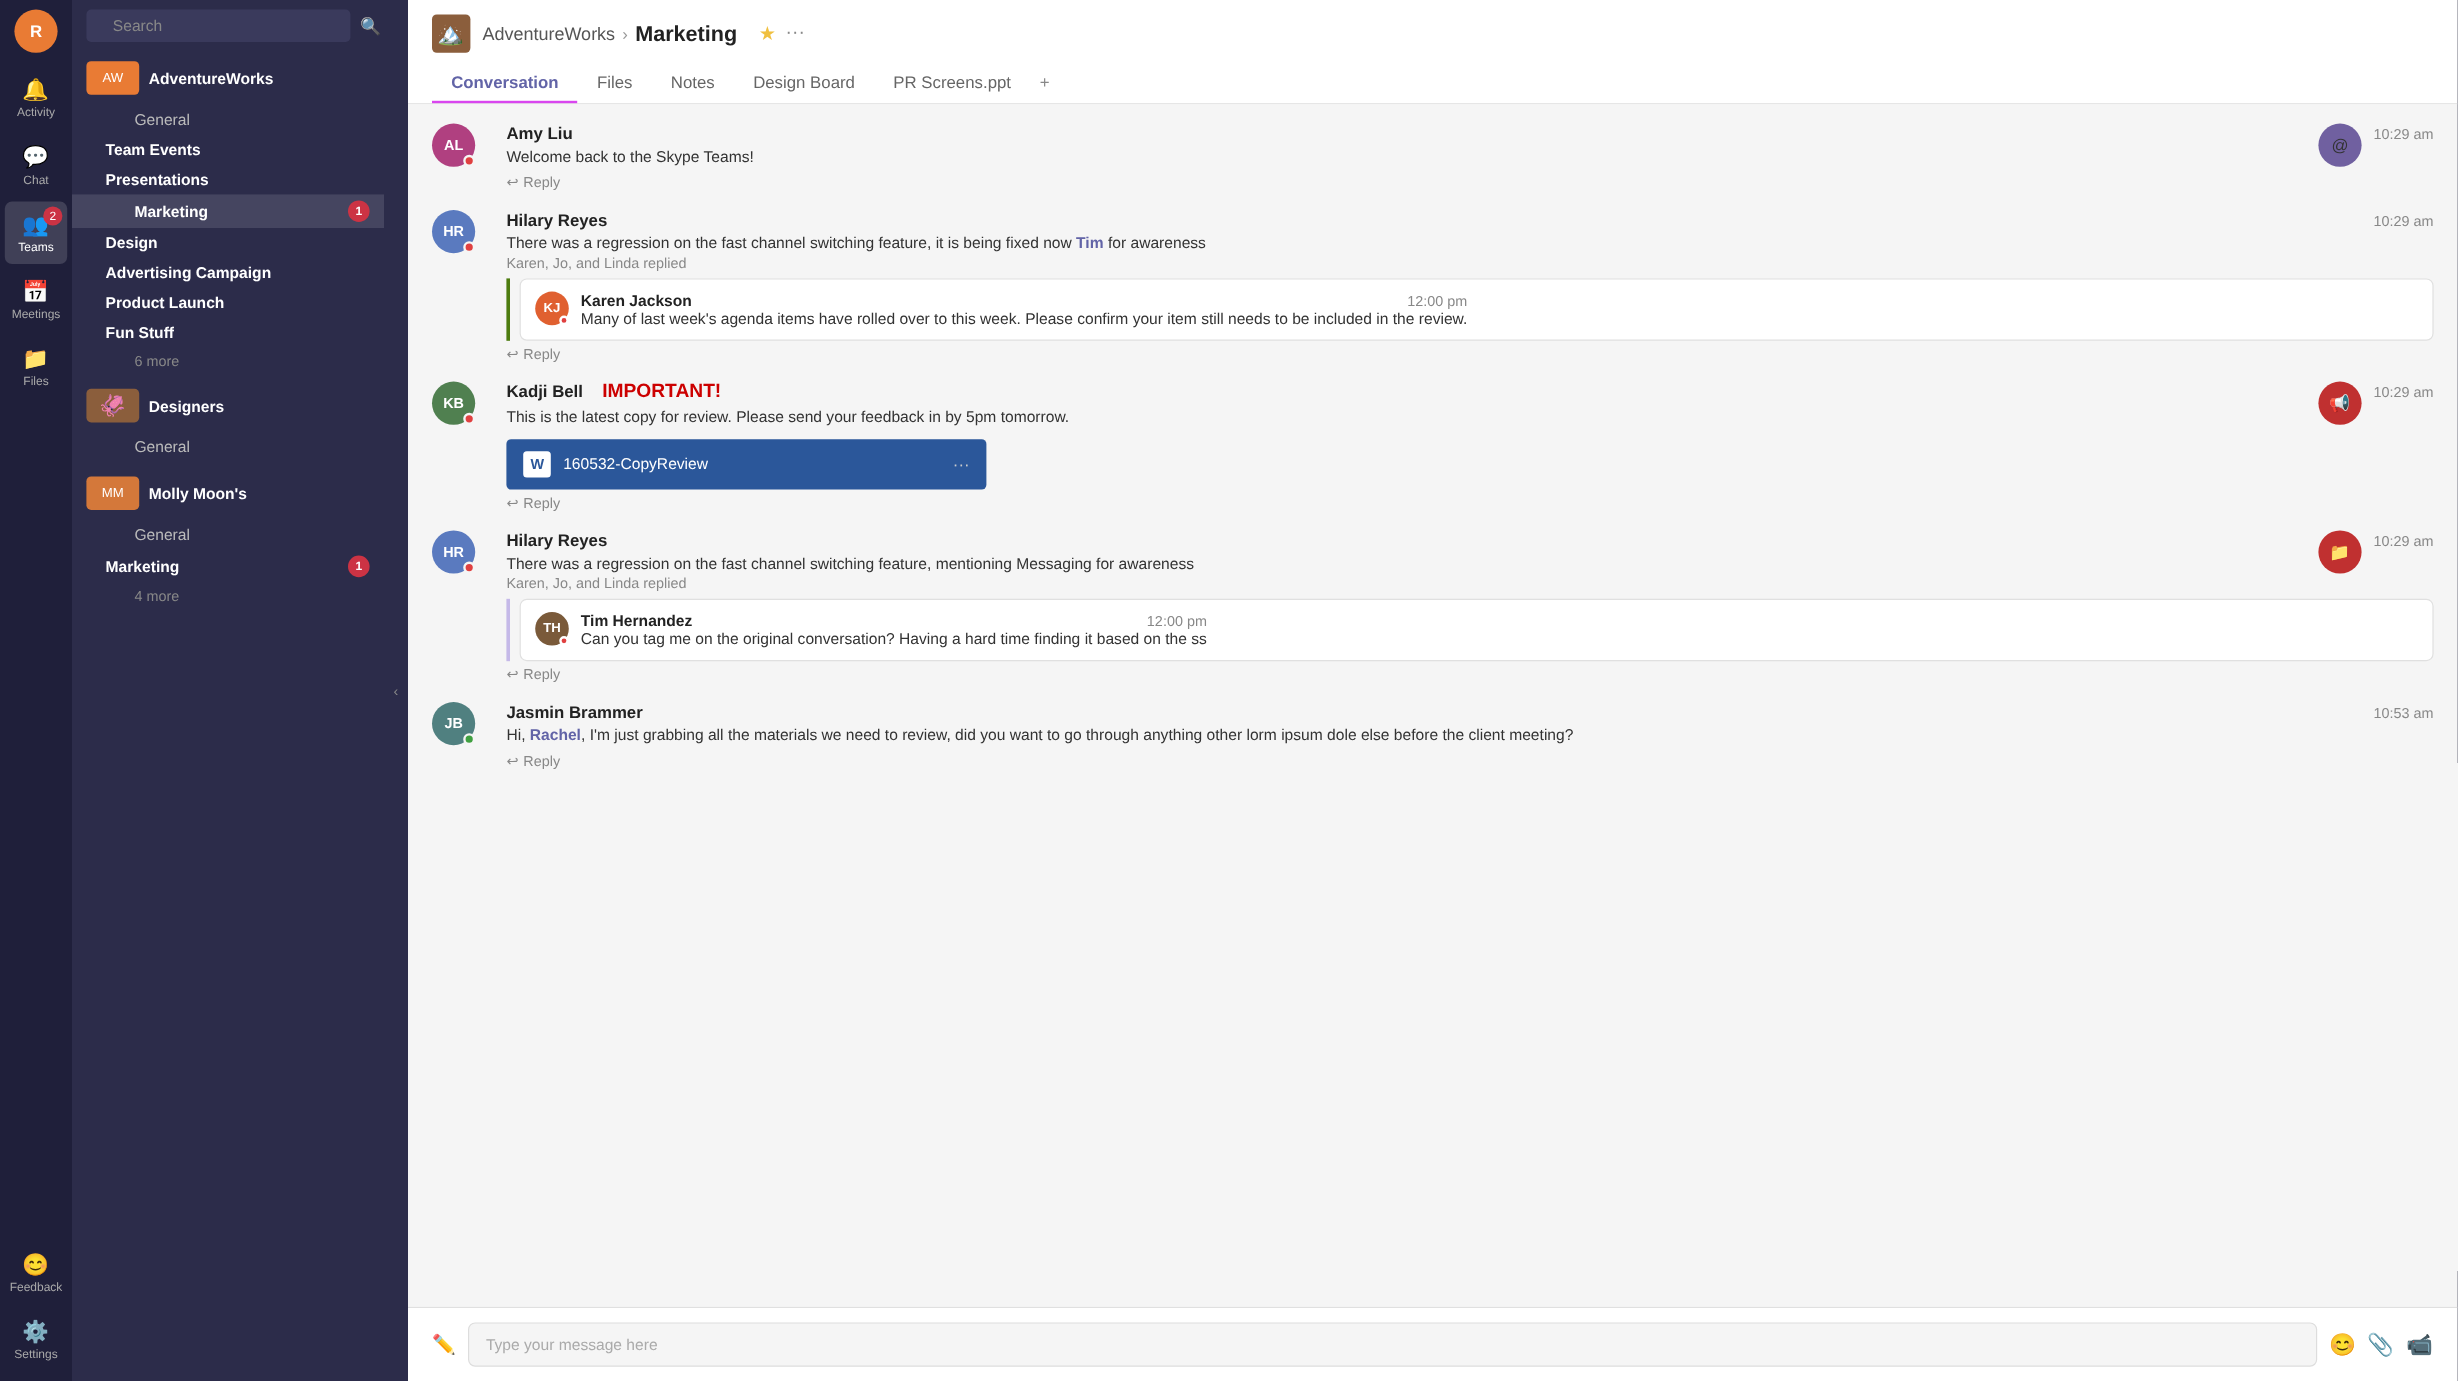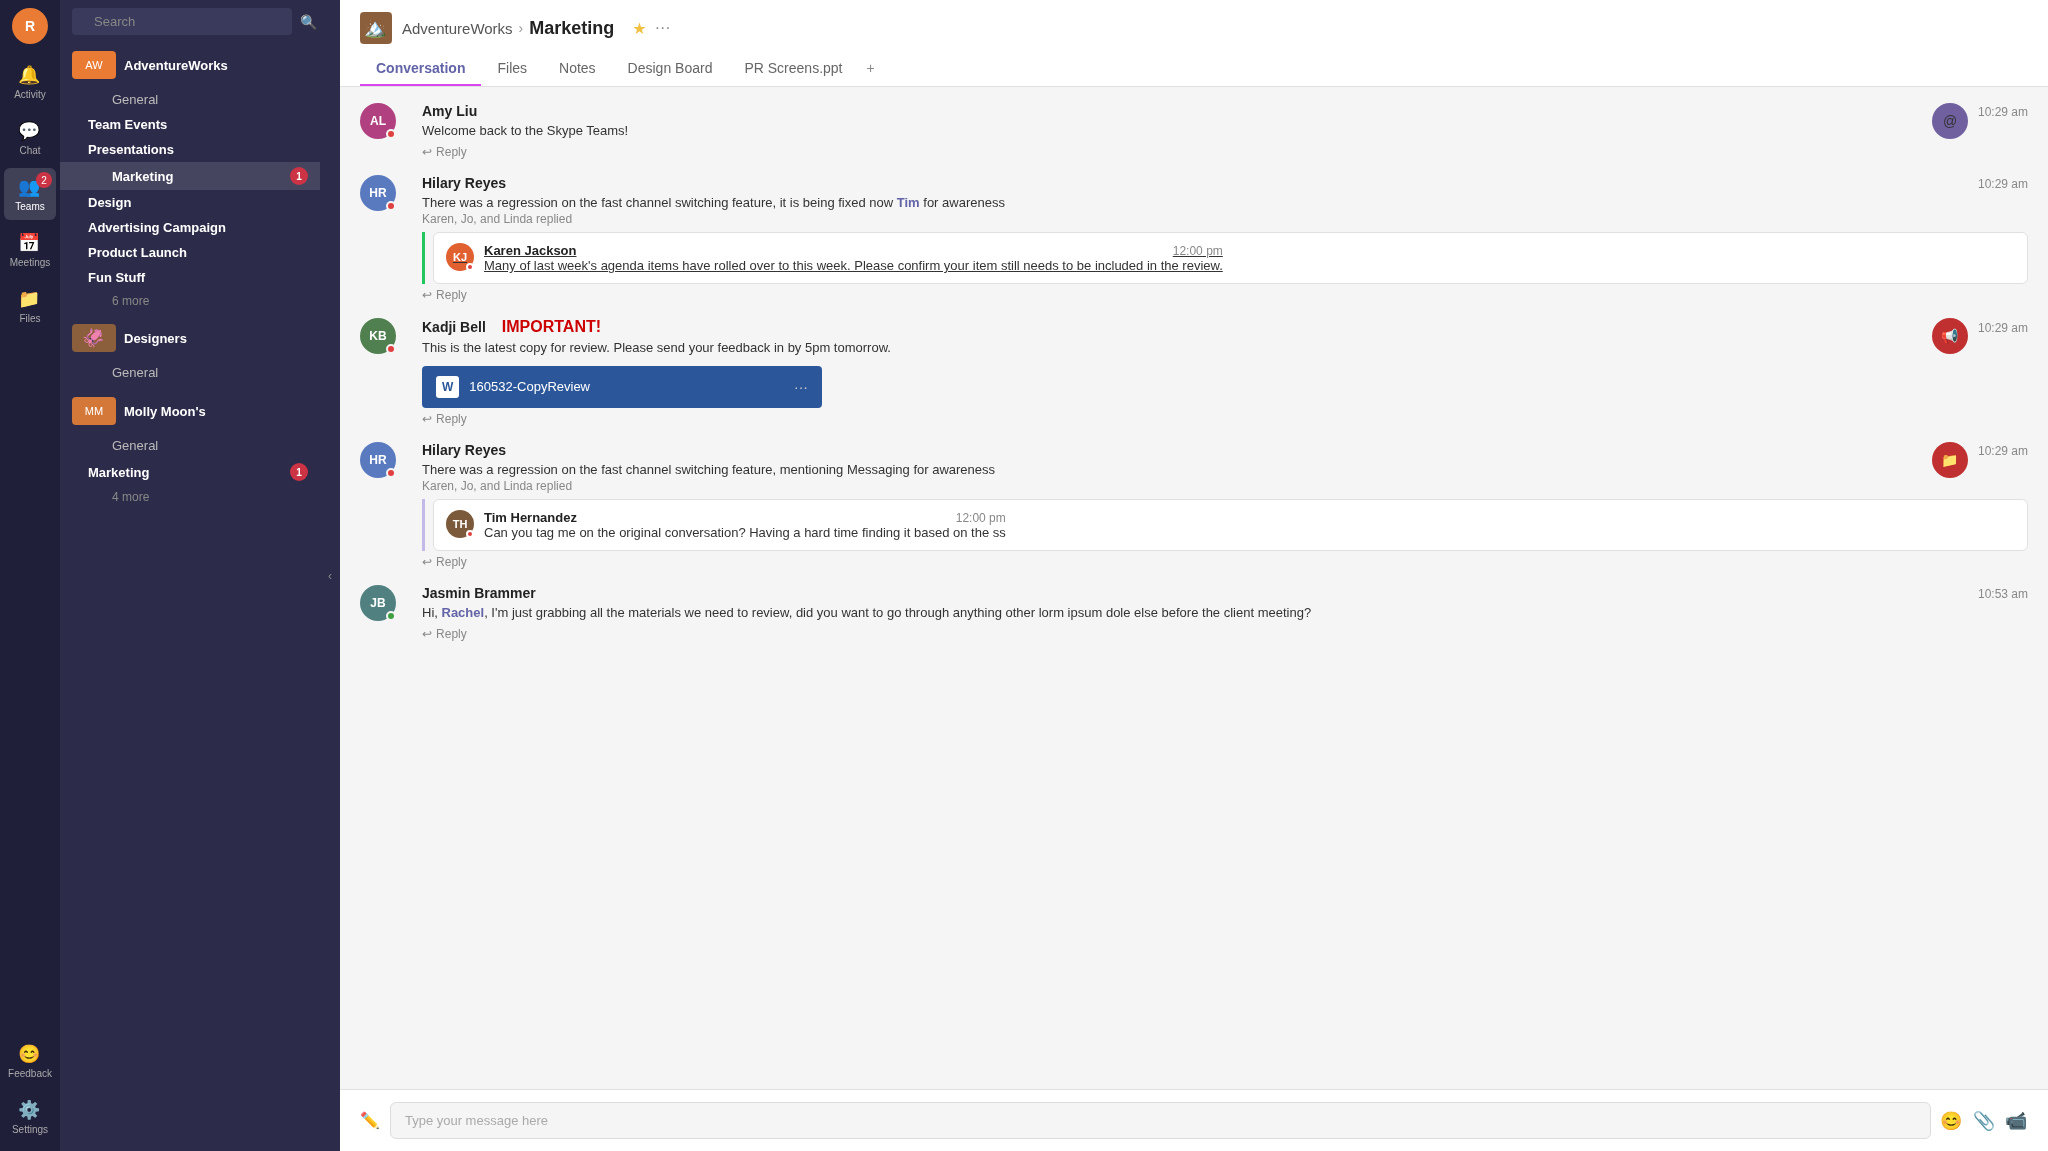--- a/index.html
+++ b/index.html
@@ -360,21 +360,21 @@
       <div class="msg-content">
         <div class="msg-header">
           <span class="msg-name">Hilary Reyes</span>
           <span class="msg-time">10:29 am</span>
         </div>
         <div class="msg-text">
           There was a regression on the fast channel switching feature, it is being fixed now <span class="mention">Tim</span> for awareness
         </div>
         <div class="replied-text">Karen, Jo, and Linda replied</div>
 
-        <div style="border-left:3px solid #22c55e;padding-left:8px;text-decoration:underline;">
+        <div style="border-left:3px solid #4d7c0f;padding-left:8px;">
           <div class="thread-reply">
             <div class="thread-avatar" style="background:#e06030;position:relative;">
               KJ
               <span class="status-dot red" style="position:absolute;bottom:0;right:0;width:8px;height:8px;border-radius:50%;background:#e04040;border:2px solid #fff;"></span>
             </div>
             <div class="thread-content">
               <div style="display:flex;align-items:baseline;gap:8px;">
                 <span class="thread-name">Karen Jackson</span>
                 <span style="font-size:12px;color:#888;margin-left:auto;">12:00 pm</span>
               </div>

